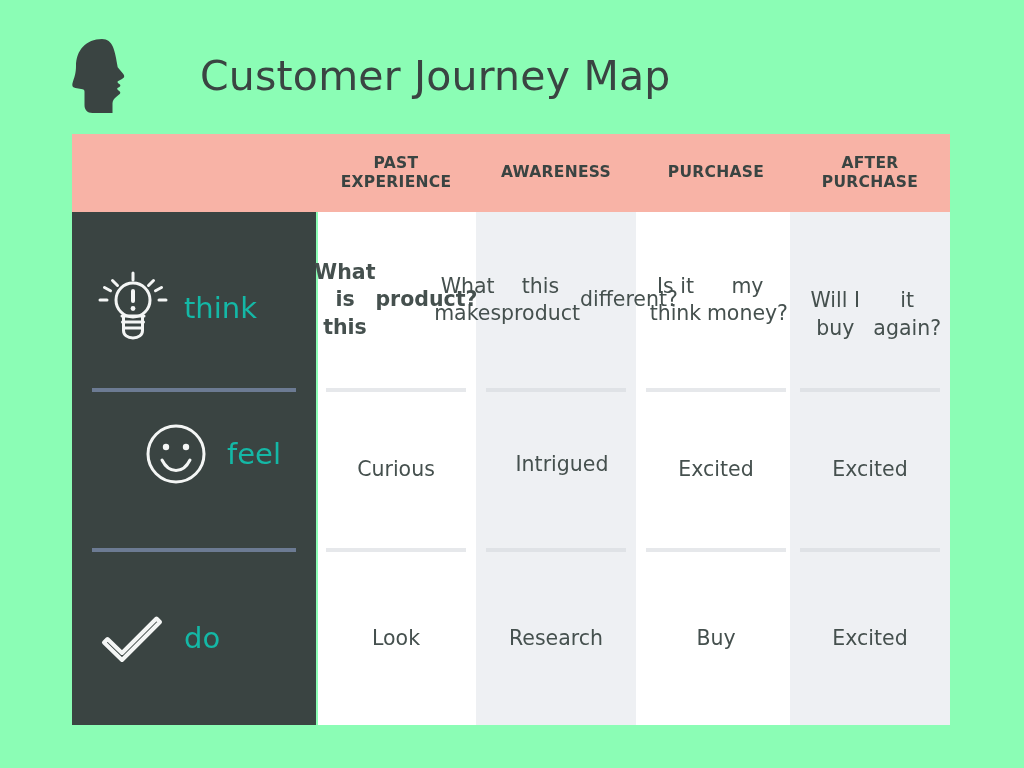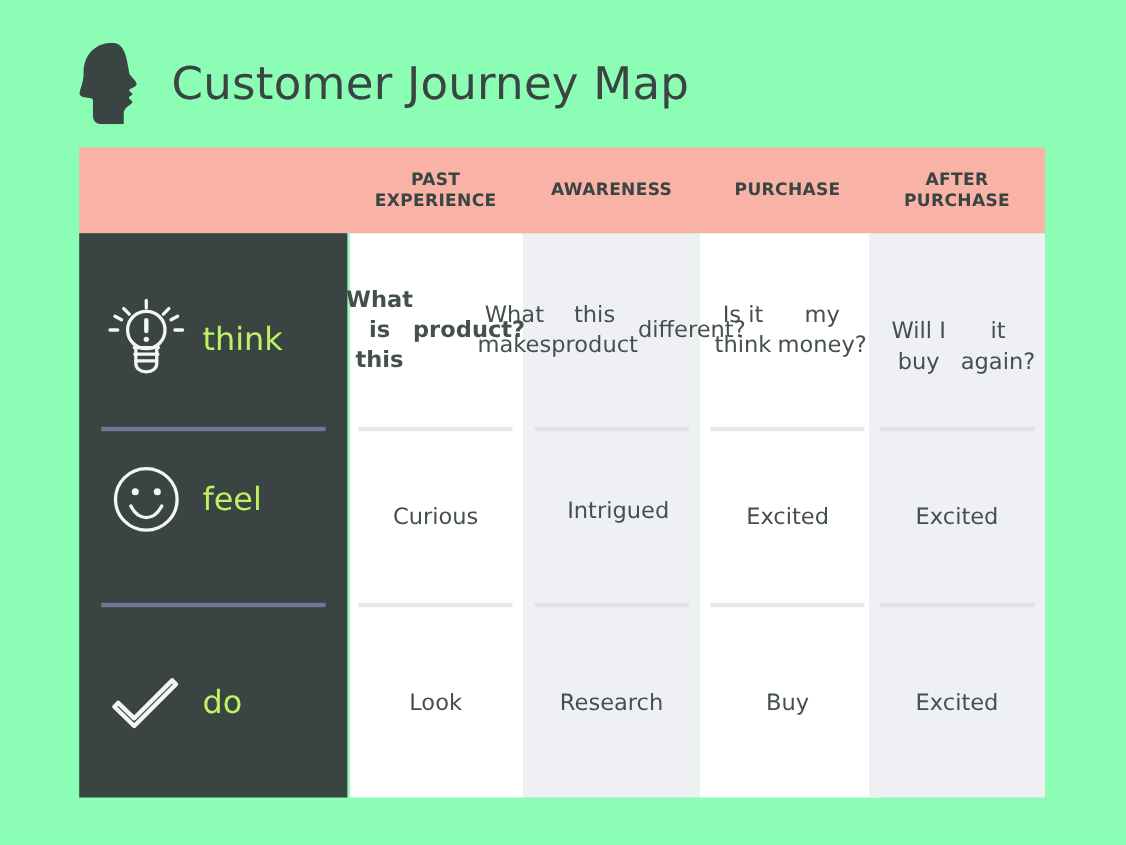--- a/index.html
+++ b/index.html
@@ -26,20 +26,21 @@
     gap: 22px;
   }
   #head-icon { width: 62px; height: 74px; display: block; flex: 0 0 auto; }
   #page-title {
     font-size: 41px;
     font-weight: 400;
     color: #3a4442;
     letter-spacing: 0.2px;
     line-height: 1;
     white-space: nowrap;
+    margin-left: 44px;
   }
 
   
   #journey-table {
     position: absolute;
     left: 72px;
     top: 134px;
     width: 878px;
     height: 591px;
   }
@@ -106,21 +107,21 @@
   }
   .side-icon {
     width: 78px;
     height: 78px;
     margin-left: 22px;
     flex: 0 0 auto;
     display: block;
   }
   .side-label {
     font-size: 29px;
-    color: #bef264;
+    color: #14b8a6;
     font-weight: 400;
     margin-left: 12px;
     line-height: 1;
   }
 
   
   .side-sep {
     position: absolute;
     left: 20px;
     width: 204px;
@@ -206,21 +207,21 @@
         <g fill="#f4f6f5">
           <rect x="37" y="20" width="4" height="14" rx="2"></rect>
           <circle cx="39" cy="39.5" r="2.4"></circle>
         </g>
       </svg>
       <div class="side-label">think</div>
     </div>
 
     <div class="side-sep" style="top:176px;"></div>
 
-    <div class="side-row" style="top:180px; height:124px;">
+    <div class="side-row" style="top:180px; height:124px;margin-left:43px;">
       <svg class="side-icon" viewBox="0 0 78 78">
         <circle cx="39" cy="39" r="28" fill="none" stroke="#f4f6f5" stroke-width="3"></circle>
         <circle cx="29" cy="32" r="3.2" fill="#f4f6f5"></circle>
         <circle cx="49" cy="32" r="3.2" fill="#f4f6f5"></circle>
         <path d="M25 45c3.5 7 9 10.5 14 10.5S49.5 52 53 45" fill="none" stroke="#f4f6f5" stroke-width="3" stroke-linecap="round"></path>
       </svg>
       <div class="side-label">feel</div>
     </div>
 
     <div class="side-sep" style="top:336px;"></div>

